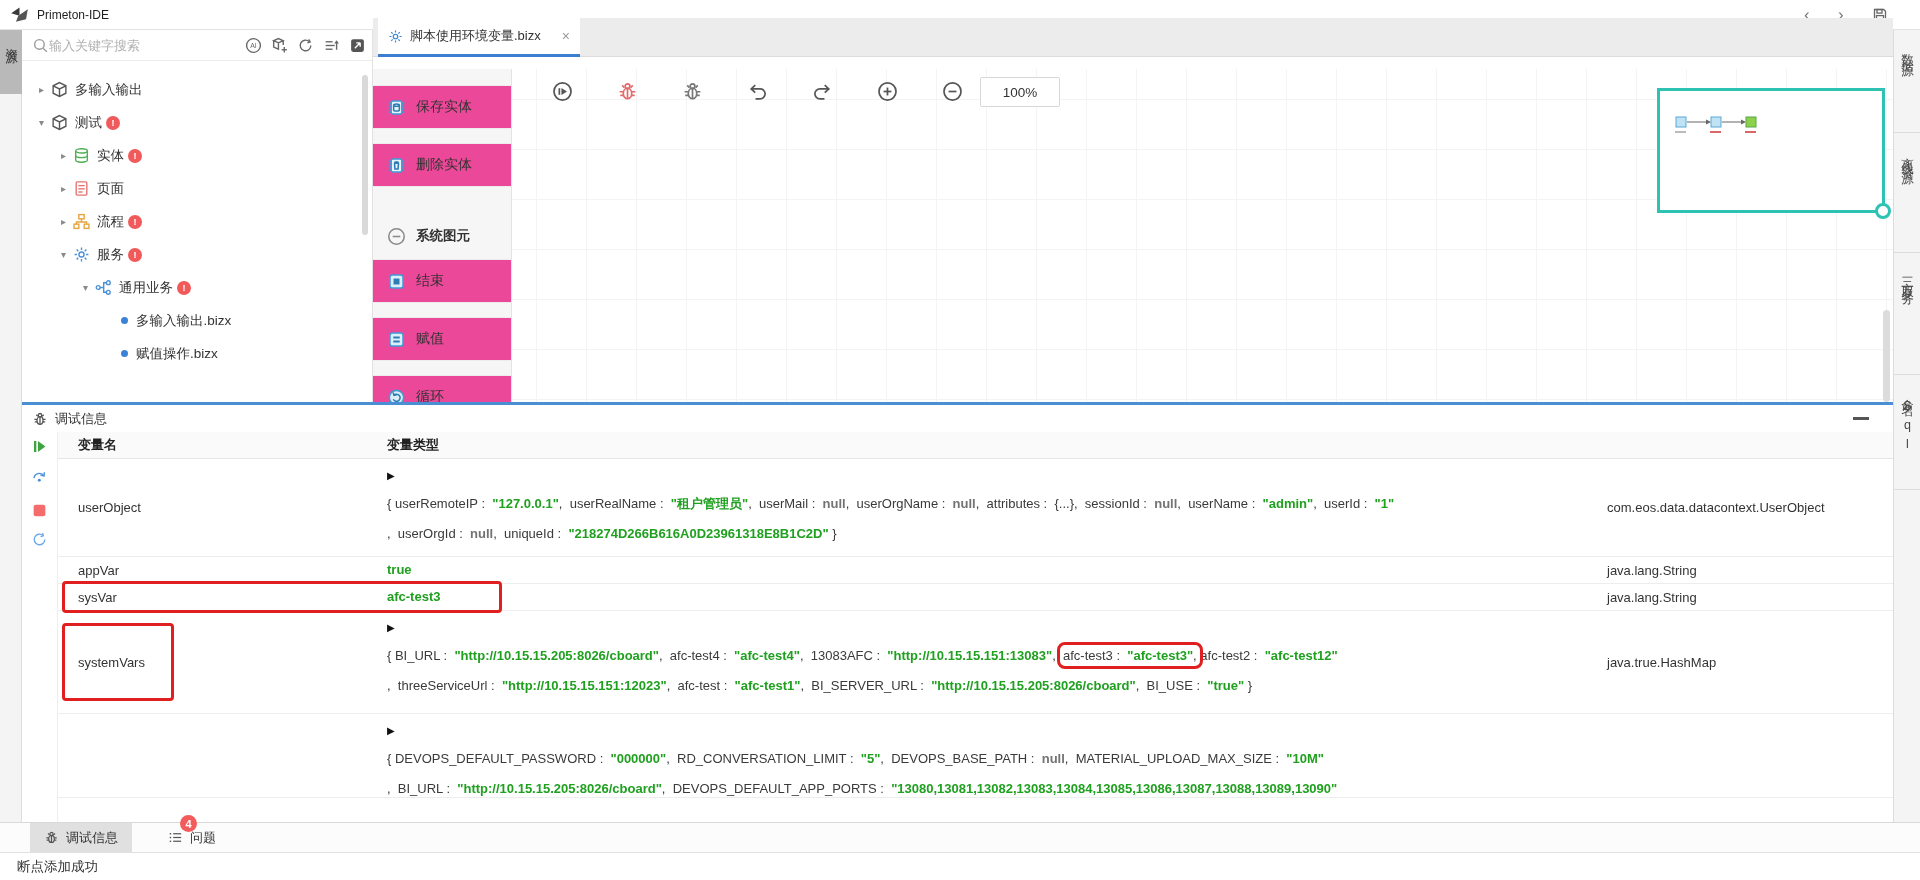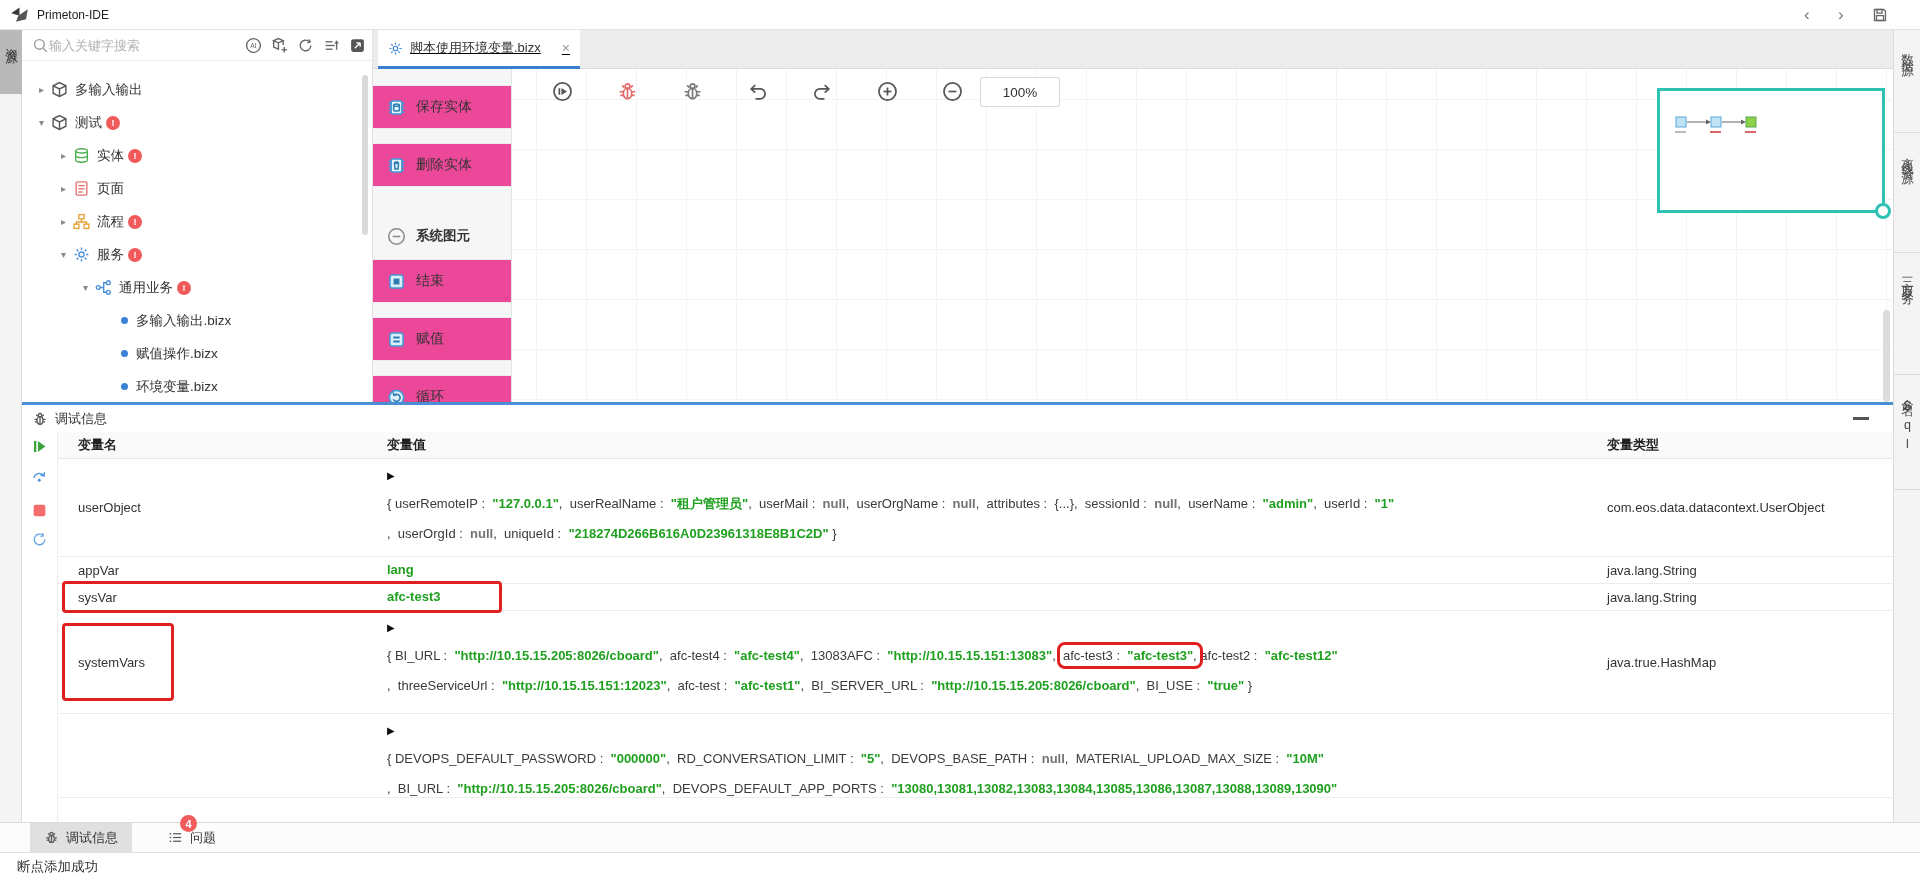--- a/index.html
+++ b/index.html
@@ -30,21 +30,21 @@
   #tree { padding-top:12px; position:relative; }
   .tree-row { height:33px; display:flex; align-items:center; font-size:13.5px; color:#333; cursor:default; }
   .tree-arrow { width:15px; font-size:10px; color:#8a8a8a; text-align:center; flex:none; }
   .tree-icon { width:17px; height:17px; margin:0 7px 0 2px; flex:none; }
   .tree-dot { width:7px; height:7px; border-radius:50%; background:#3b82d6; margin:0 8px 0 3px; flex:none; }
   .tree-badge { width:14px; height:14px; border-radius:50%; background:#f05a5a; color:#fff; font-size:9px; font-weight:bold;
                 line-height:14px; text-align:center; margin-left:4px; flex:none; }
   #explorer-scrollthumb { right:4px; top:45px; width:6px; height:160px; background:#d9d9d9; border-radius:3px; }
 
   
-  #tabstrip { left:373px; top:30px; width:1520px; height:39px; background:#ececec; border-bottom:1px solid #dcdcdc; display:flex;text-decoration:underline; }
+  #tabstrip { left:373px; top:18px; width:1520px; height:39px; background:#ececec; border-bottom:1px solid #dcdcdc; display:flex; }
   #editor-tab { margin-left:5px; width:202px; height:39px; background:#fff; border-bottom:3px solid #3c7fd0;
                 display:flex; align-items:center; padding:0 10px; gap:7px; }
   #editor-tab .icon { width:15px; height:15px; }
   #tab-label { font-size:13px; color:#333; white-space:nowrap; flex:1; }
   #tab-close { font-size:14px; color:#999; }
 
   
   #palette { left:373px; top:69px; width:139px; height:333px; background:#f6f6f6; border-right:1px solid #e3e3e3;
              overflow:hidden; padding-top:16px; }
   .pal-card { height:44px; background:#ec4899; border-top:1px solid #ececec; border-bottom:1px solid #ececec;
@@ -288,24 +288,20 @@
           <span class="tree-badge">!</span>
         </div>
         <div class="tree-row" style="padding-left: 96px;">
           <span class="tree-dot"></span>
           <span>多输入输出.bizx</span>
         </div>
         <div class="tree-row" style="padding-left: 96px;">
           <span class="tree-dot"></span>
           <span>赋值操作.bizx</span>
         </div>
-        <div class="tree-row" style="padding-left: 96px;">
-          <span class="tree-dot"></span>
-          <span>环境变量.bizx</span>
-        </div>
       </div>
     <div id="explorer-scrollthumb" class="abs"></div>
   </div>
 
   <div id="tabstrip" class="abs">
     <div id="editor-tab">
       <span class="icon" id="tab-gear-slot">
           <svg viewBox="0 0 16 16" width="100%" height="100%" fill="none" stroke-width="1.3">
             <circle cx="8" cy="8" r="2.4" stroke="#3d87d6"></circle>
             <path d="M8 1.5v2.2M8 12.3v2.2M1.5 8h2.2M12.3 8h2.2M3.4 3.4l1.6 1.6M11 11l1.6 1.6M12.6 3.4L11 5M5 11l-1.6 1.6" stroke="#3d87d6"></path>
@@ -497,37 +493,36 @@
           <span class="icon">
             <svg viewBox="0 0 16 16" width="100%" height="100%" fill="none" stroke-width="1.3">
               <path d="M13 8a5 5 0 1 1-1.7-3.8" stroke="#6aa9e8"></path>
               <polyline points="10.9,2 11.6,4.6 9,5.3" stroke="#6aa9e8"></polyline>
             </svg>
           </span>
         </div>
       <div id="debug-content">
         <div id="thead">
             <div class="hc hc-name">变量名</div>
-            <div class="hc hc-value">变量值</div>
             <div class="hc hc-type">变量类型</div>
           </div>
         <div id="tbody">
             <div class="trow" style="height: 98px;">
               <div class="tcell-name">userObject</div>
               <div class="tcell-value">
                 <div class="exp">▶</div>
                 <div class="vline"><span class="tk-p">{ userRemoteIP :  </span><span class="tk-s">"127.0.0.1"</span><span class="tk-p">,  userRealName :  </span><span class="tk-s">"租户管理员"</span><span class="tk-p">,  userMail :  </span><span class="tk-n">null</span><span class="tk-p">,  userOrgName :  </span><span class="tk-n">null</span><span class="tk-p">,  attributes :  {...},  sessionId :  </span><span class="tk-n">null</span><span class="tk-p">,  userName :  </span><span class="tk-s">"admin"</span><span class="tk-p">,  userId :  </span><span class="tk-s">"1"</span></div>
                 <div class="vline"><span class="tk-p">,  userOrgId :  </span><span class="tk-n">null</span><span class="tk-p">,  uniqueId :  </span><span class="tk-s">"218274D266B616A0D23961318E8B1C2D"</span><span class="tk-p"> }</span></div>
               </div>
               <div class="tcell-type">com.eos.data.datacontext.UserObject</div>
             </div>
             <div class="trow single" style="height: 27px;">
               <div class="tcell-name">appVar</div>
               <div class="tcell-value">
-                <div class="vline"><span class="tk-s">lang</span></div>
+                <div class="vline"><span class="tk-s">true</span></div>
               </div>
               <div class="tcell-type">java.lang.String</div>
             </div>
             <div class="trow single" style="height: 27px; text-align: right;">
               <div class="tcell-name">sysVar</div>
               <div class="tcell-value">
                 <div class="vline"><span class="tk-s">afc-test3</span></div>
               </div>
               <div class="tcell-type">java.lang.String</div>
               <div class="ann-row-box"></div>

